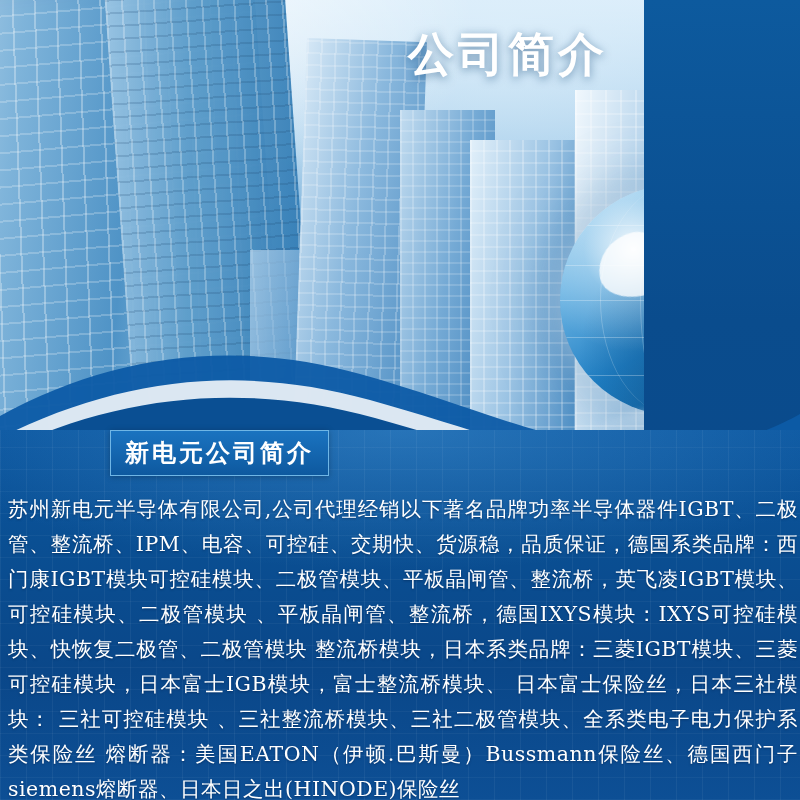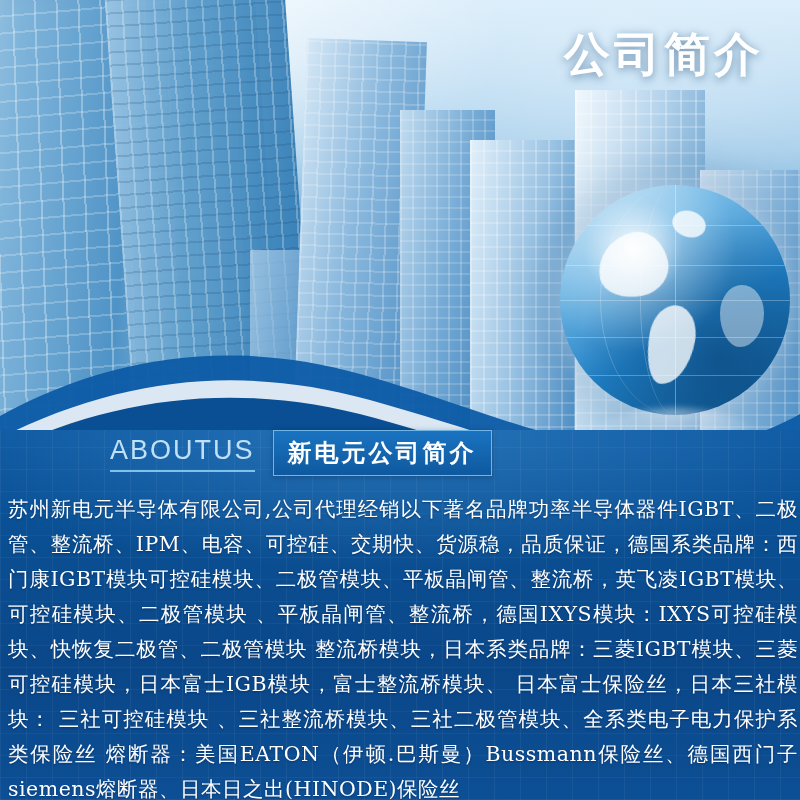--- a/index.html
+++ b/index.html
@@ -13,21 +13,21 @@
   #page {
     position: relative;
     width: 800px; height: 800px;
     overflow: hidden;
     background: linear-gradient(180deg,#0d5a9e 0%, #0a4c8d 40%, #0a4789 100%);
   }
 
   
   .hero {
     position: absolute;
-    left: 0; top: 0; width: 800px; height: 430px;
+    left: 0; top: 0; width: 644px; height: 430px;
     overflow: hidden;
     background: linear-gradient(160deg,#cfe4f4 0%, #9ec6e6 18%, #5d9ed1 45%, #2f7fbe 70%, #176aa9 100%);
   }
   
   .sky {
     position: absolute; inset: 0;
     background:
       radial-gradient(ellipse 600px 340px at 18% 6%, rgba(255,255,255,.85), rgba(255,255,255,0) 60%),
       radial-gradient(ellipse 500px 300px at 78% 4%, rgba(220,238,250,.75), rgba(255,255,255,0) 65%),
       linear-gradient(180deg,#dceefb 0%, #a8cfeb 35%, #4e93c9 75%, #2275b4 100%);
@@ -285,19 +285,18 @@
     <path d="M0,96 C110,36 230,18 360,54 C500,93 600,150 720,124 C760,115 782,104 800,94 L800,190 L0,190 Z" fill="#0d5ba6" opacity="0.95"></path>
     <path d="M0,118 C120,58 240,44 370,80 C500,116 610,166 730,142 C765,135 785,126 800,118 L800,190 L0,190 Z" fill="#ffffff" opacity="0.85"></path>
     <path d="M0,132 C120,74 245,62 375,98 C505,134 615,178 735,156 C768,150 786,142 800,134 L800,190 L0,190 Z" fill="#0a4f93"></path>
   </svg>
 
   <div class="body-area">
     <div class="body-tex"></div>
   </div>
 
   <div class="sec-head">
-    <div class="sec-en">ABOUTUS</div>
     <div class="sec-cn-box">新电元公司简介</div>
   </div>
 
   <div class="para">苏州新电元半导体有限公司,公司代理经销以下著名品牌功率半导体器件IGBT、二极管、整流桥、IPM、电容、可控硅、交期快、货源稳，品质保证，德国系类品牌：西门康IGBT模块可控硅模块、二极管模块、平板晶闸管、整流桥，英飞凌IGBT模块、可控硅模块、二极管模块 、平板晶闸管、整流桥，德国IXYS模块：IXYS可控硅模块、快恢复二极管、二极管模块 整流桥模块，日本系类品牌：三菱IGBT模块、三菱可控硅模块，日本富士IGB模块，富士整流桥模块、 日本富士保险丝，日本三社模块： 三社可控硅模块 、三社整流桥模块、三社二极管模块、全系类电子电力保护系类保险丝 熔断器：美国EATON（伊顿.巴斯曼）Bussmann保险丝、德国西门子siemens熔断器、日本日之出(HINODE)保险丝</div>
 
 </div>
 
 </body></html>

